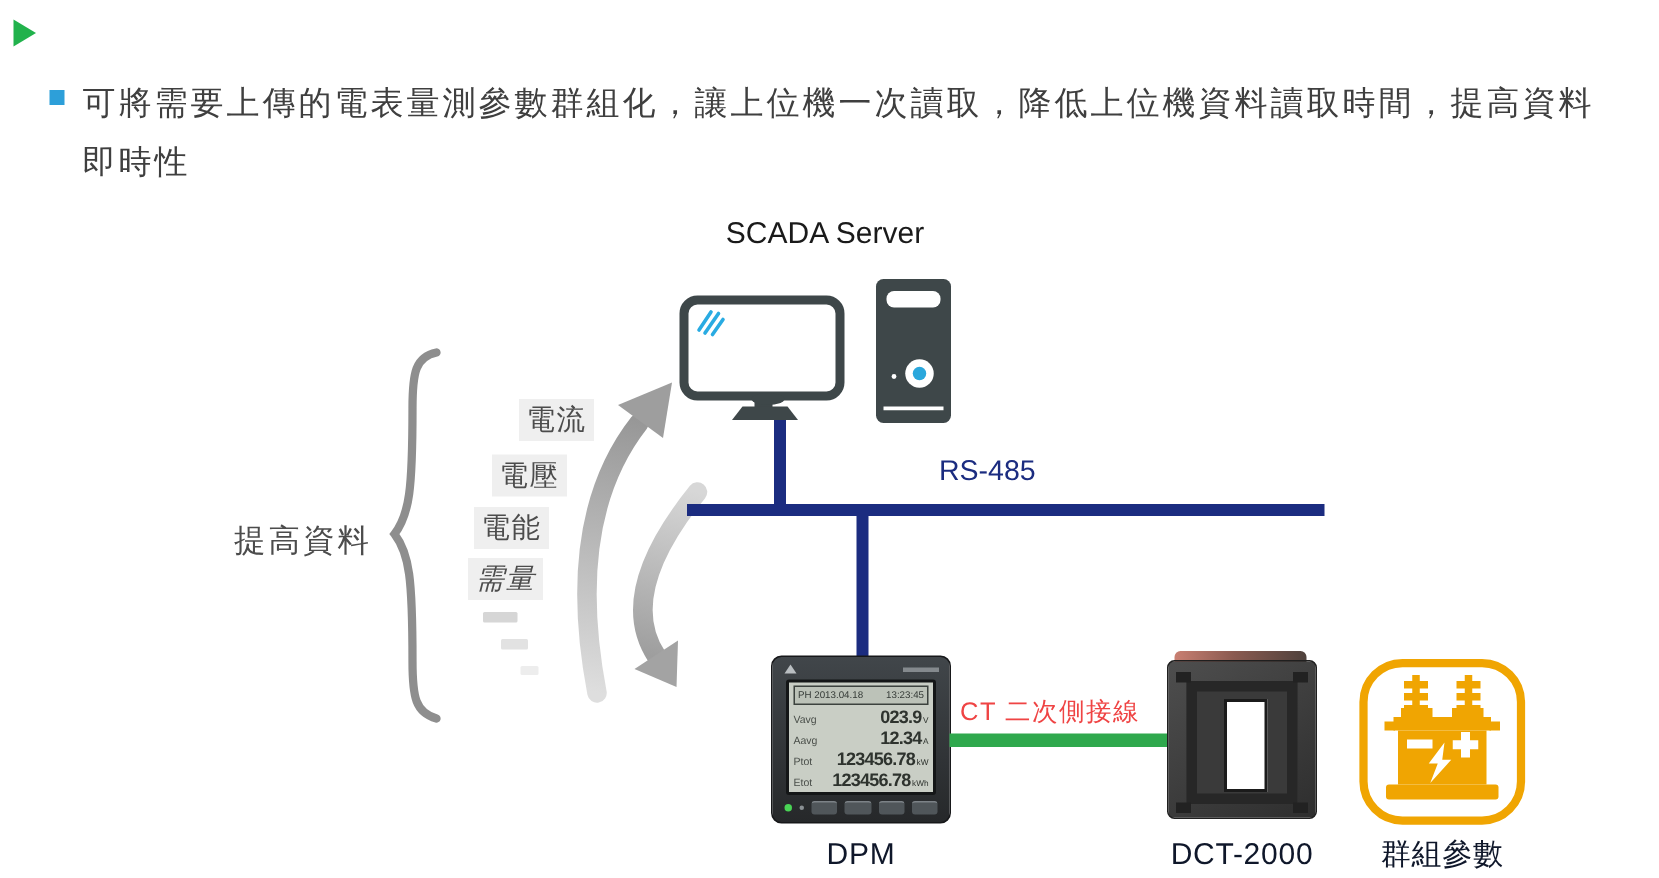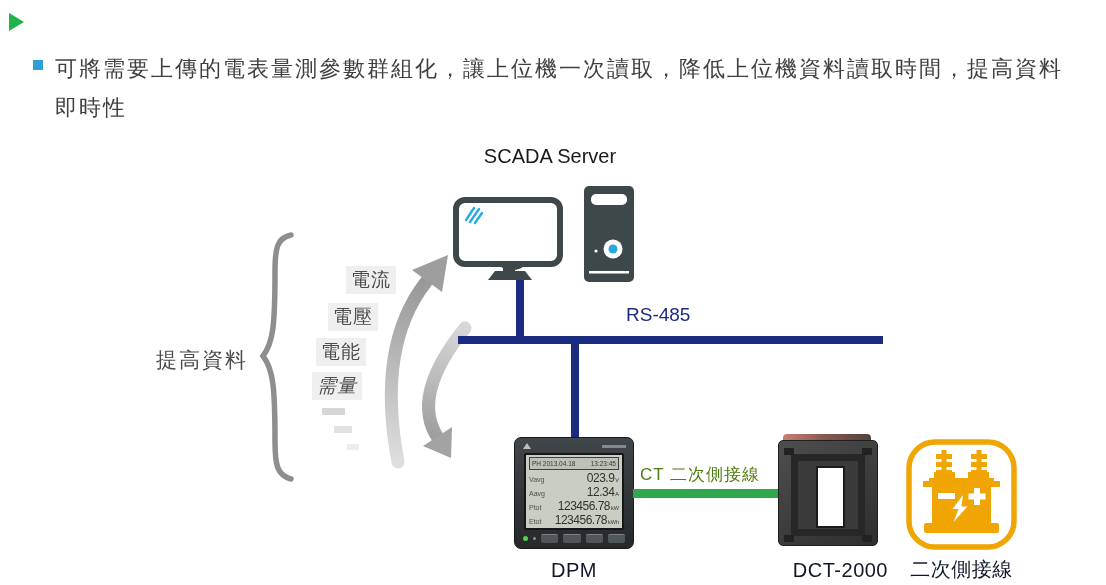--- a/index.html
+++ b/index.html
@@ -11,21 +11,21 @@
   .title-tri{left:9px;top:13px;width:0;height:0;
     border-left:15px solid #21B24C;border-top:9px solid transparent;border-bottom:9px solid transparent;}
   .page-title{left:38px;top:4px;font-size:26px;font-weight:bold;color:#21B24C;letter-spacing:2.5px;}
   .bullet-sq{left:33px;top:60px;width:10px;height:10px;background:#2D9FD9;}
   .intro{left:55px;top:49px;width:1050px;font-size:22px;color:#3f3f3f;letter-spacing:2px;line-height:39px;}
 
   
   .scada-label{left:430px;top:145px;width:240px;text-align:center;font-size:20px;color:#1a1a1a;}
   .rs485-label{left:626px;top:304px;font-size:19px;color:#1B2C80;}
   .group-label{left:156px;top:346px;font-size:21px;color:#4c4c4c;letter-spacing:2px;}
-  .ct-label{left:640px;top:463px;font-size:17px;color:#4d7c0f;letter-spacing:1px;}
+  .ct-label{left:640px;top:463px;font-size:17px;color:#ef4444;letter-spacing:1px;}
   .dev-label{font-size:20px;color:#0f172a;text-align:center;letter-spacing:0.5px;}
 
   
   .bus{background:#1B2C80;}
   .bus-v1{left:516px;top:277px;width:8px;height:61px;}
   .bus-h {left:458px;top:336px;width:425px;height:8px;}
   .bus-v2{left:571px;top:344px;width:8px;height:95px;}
   .ct-line{left:633px;top:489px;width:145px;height:9px;background:#2FA84D;}
 
   
@@ -44,21 +44,21 @@
        background:linear-gradient(#41464a,#26282a);box-sizing:border-box;}
   .dpm-logo{position:absolute;left:8px;top:5px;width:0;height:0;
        border-bottom:6px solid #b9bec1;border-left:4px solid transparent;border-right:4px solid transparent;}
   .dpm-model{position:absolute;right:7px;top:7px;width:24px;height:3px;background:#84898d;}
   .dpm-screen{position:absolute;left:9px;top:15px;width:100px;height:77px;background:#C9CEC5;
        border:2px solid #141617;border-radius:2px;box-sizing:border-box;padding:2px 3px;}
   .lcd-head{display:flex;justify-content:space-between;align-items:center;height:11px;
        border:1px solid #3c423e;background:#bcc2b8;font-size:6.5px;color:#343a36;padding:0 2px;}
   .lcd-row{display:flex;align-items:baseline;height:13px;margin-top:1px;color:#2e332e;}
   .lcd-name{font-size:7px;color:#4a4f4a;}
-  .lcd-val{margin-left:auto;font-size:12px;font-weight:normal;letter-spacing:-0.5px;}
+  .lcd-val{margin-left:auto;font-size:12px;font-weight:bold;letter-spacing:-0.5px;}
   .lcd-unit{font-size:5.5px;margin-left:1px;}
   .dpm-keys{position:absolute;left:8px;right:8px;bottom:5px;display:flex;align-items:center;gap:5px;}
   .dpm-led{width:5px;height:5px;border-radius:50%;background:#49d455;}
   .dpm-led2{width:3px;height:3px;border-radius:50%;background:#8a9094;}
   .dpm-key{flex:1;height:8px;background:#50565a;border-radius:2px;border-top:1px solid #7c8287;}
 
   
   .dct{left:778px;top:434px;width:100px;height:114px;}
   .dct-body{position:absolute;left:0;top:6px;width:100px;height:106px;border:1px solid #1f1f1f;
        border-radius:5px;background:linear-gradient(145deg,#4e4e4e,#2e2e2e);box-sizing:border-box;}
@@ -192,21 +192,21 @@
   <div class="abs dct">
     <div class="dct-copper"></div>
     <div class="dct-body"></div>
     <div class="dct-ring"></div>
     <div class="dct-window"></div>
     <div class="dct-tab" style="left:6px;top:14px;"></div>
     <div class="dct-tab" style="right:6px;top:14px;"></div>
     <div class="dct-tab" style="left:6px;bottom:6px;"></div>
     <div class="dct-tab" style="right:6px;bottom:6px;"></div>
   </div>
-  <div class="abs dev-label" style="left:768px;top:559px;width:120px;text-align:right;">DCT-2000</div>
+  <div class="abs dev-label" style="left:768px;top:559px;width:120px;">DCT-2000</div>
 
   <svg class="svg-abs power-icon" viewBox="0 0 113 113">
     <rect x="4" y="4" width="105" height="105" rx="26" fill="#ffffff" stroke="#F0A502" stroke-width="5.5"></rect>
     <g fill="#F0A502">
       <rect x="36.5" y="12" width="5" height="28"></rect>
       <rect x="31" y="16" width="16" height="5"></rect>
       <rect x="31" y="24" width="16" height="5"></rect>
       <rect x="31" y="32" width="16" height="5"></rect>
       <rect x="71.5" y="12" width="5" height="28"></rect>
       <rect x="66" y="16" width="16" height="5"></rect>
@@ -220,15 +220,15 @@
       <rect x="27" y="49" width="59" height="36"></rect>
       <rect x="19" y="85" width="75" height="10" rx="2"></rect>
     </g>
     <g fill="#ffffff">
       <rect x="33" y="55" width="17" height="6"></rect>
       <rect x="69" y="50" width="6" height="17"></rect>
       <rect x="63.5" y="55.5" width="17" height="6"></rect>
       <path d="M58 57 L47.5 71 L53.5 71 L48.5 84 L62.5 68.5 L56.5 68.5 Z"></path>
     </g>
   </svg>
-  <div class="abs dev-label" style="left:905px;top:556px;width:113px;">二次側接線</div>
+  <div class="abs dev-label" style="left:905px;top:556px;width:113px;">群組參數</div>
 
 </div>
 
 </body></html>

